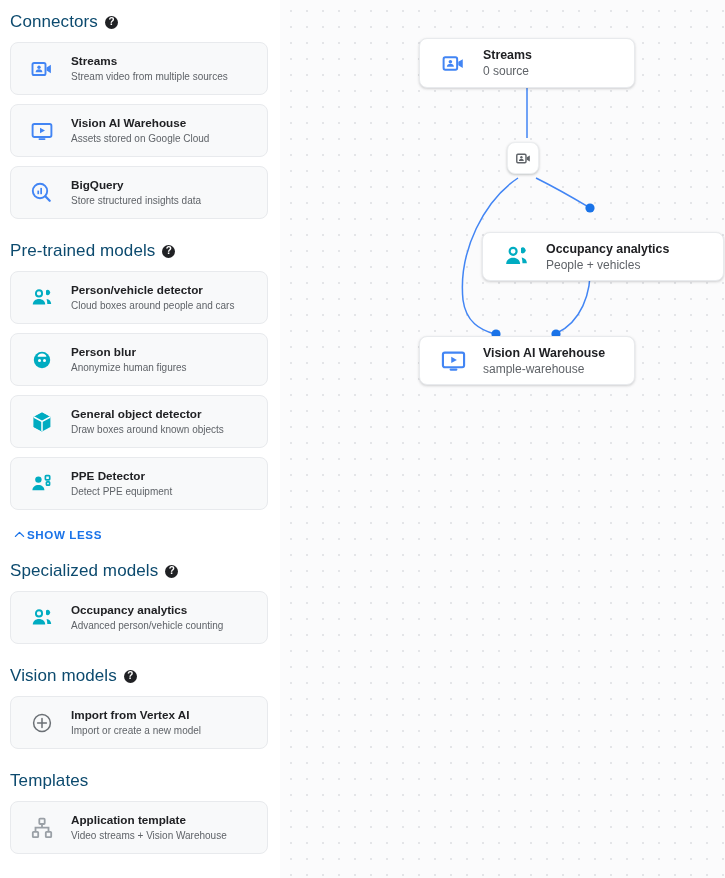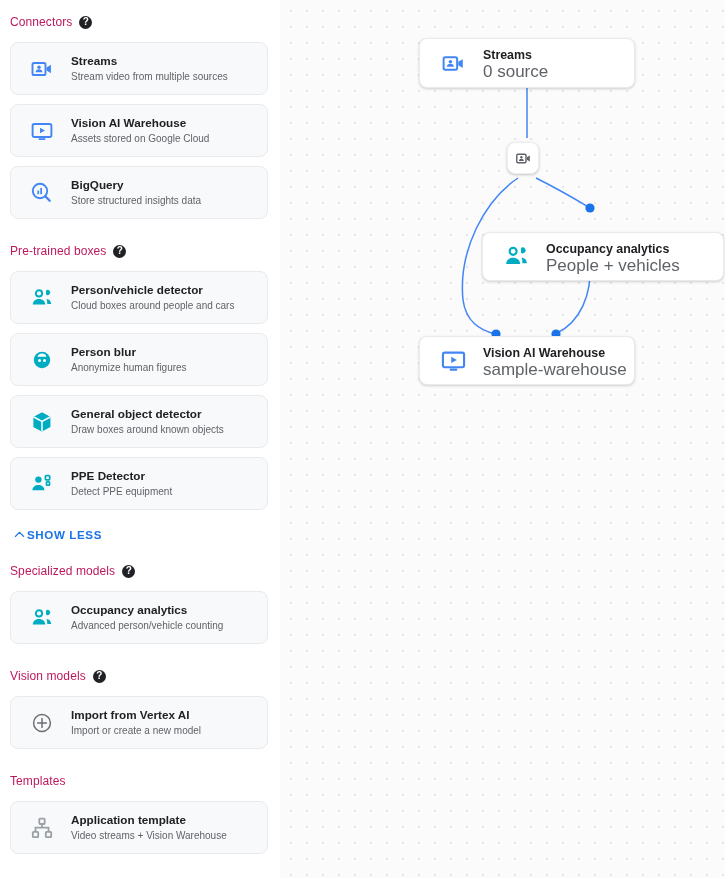--- a/index.html
+++ b/index.html
@@ -19,21 +19,21 @@
     overflow: hidden;
     position: relative;
     flex: 0 0 280px;
   }
   .section-head {
     display: flex; align-items: center; gap: 7px;
     padding: 0 0 0 10px;
     height: 22px;
   }
   .section-title {
-    font-size: 12px; color: #be185d; letter-spacing: .1px;
+    font-size: 17px; color: #0c4a6e; letter-spacing: .1px;
   }
   .help-icon {
     width: 13px; height: 13px; border-radius: 50%;
     background: #202124; color: #fff;
     font-size: 10px; font-weight: bold;
     display: inline-flex; align-items: center; justify-content: center;
     line-height: 1; font-family: "Liberation Sans", sans-serif;
     flex: 0 0 13px;
   }
   .card {
@@ -78,21 +78,21 @@
     border: 1px solid #e8eaed;
     border-radius: 8px;
     box-shadow: 0 1px 3px rgba(60,64,67,.16), 0 1px 2px rgba(60,64,67,.08);
     display: flex; align-items: center;
     padding-left: 17px;
     cursor: pointer;
   }
   .node-ico { width: 32px; flex: 0 0 32px; display:flex; align-items:center; justify-content:center;}
   .node-txt { margin-left: 14px; display:flex; flex-direction:column; }
   .node-title { font-size: 12.4px; font-weight: bold; color: #202124; line-height: 16px; }
-  .node-sub { font-size: 17px; color: #5f6368; line-height: 15px; margin-top: 1px; }
+  .node-sub { font-size: 12px; color: #5f6368; line-height: 15px; margin-top: 1px; }
 
   .mini-node {
     position: absolute;
     width: 32px; height: 32px;
     background: #fff; border-radius: 8px;
     border: 1px solid #eceef0;
     box-shadow: 0 1px 3px rgba(60,64,67,.2), 0 1px 2px rgba(60,64,67,.1);
     display: flex; align-items: center; justify-content: center;
     z-index: 5; cursor: pointer;
   }
@@ -151,21 +151,21 @@
           </svg>
       </span>
       <span class="card-txt">
         <span class="card-title">BigQuery</span>
         <span class="card-sub">Store structured insights data</span>
       </span>
     </div>
 
     <div class="gap-sec"></div>
     <div class="section-head">
-      <span class="section-title">Pre-trained boxes</span>
+      <span class="section-title">Pre-trained models</span>
       <span class="help-icon">?</span>
     </div>
 
     <div class="card">
       <span class="card-ico">
         <svg width="24" height="24" viewBox="0 0 24 24">
             <circle cx="9" cy="7.4" r="3.1" fill="none" stroke="#00acc1" stroke-width="1.9"></circle>
             <path d="M2.8 18.6c0-3.5 2.8-5.6 6.2-5.6s6.2 2.1 6.2 5.6z" fill="#00acc1"></path>
             <path d="M16 8.6a2.6 2.6 0 100-4.1" fill="#00acc1"></path>
             <path d="M16.6 12.9c2.6.4 4.6 2.2 4.6 5.1h-3.9c0-1.9-.3-3.6-.7-5.1z" fill="#00acc1"></path>

